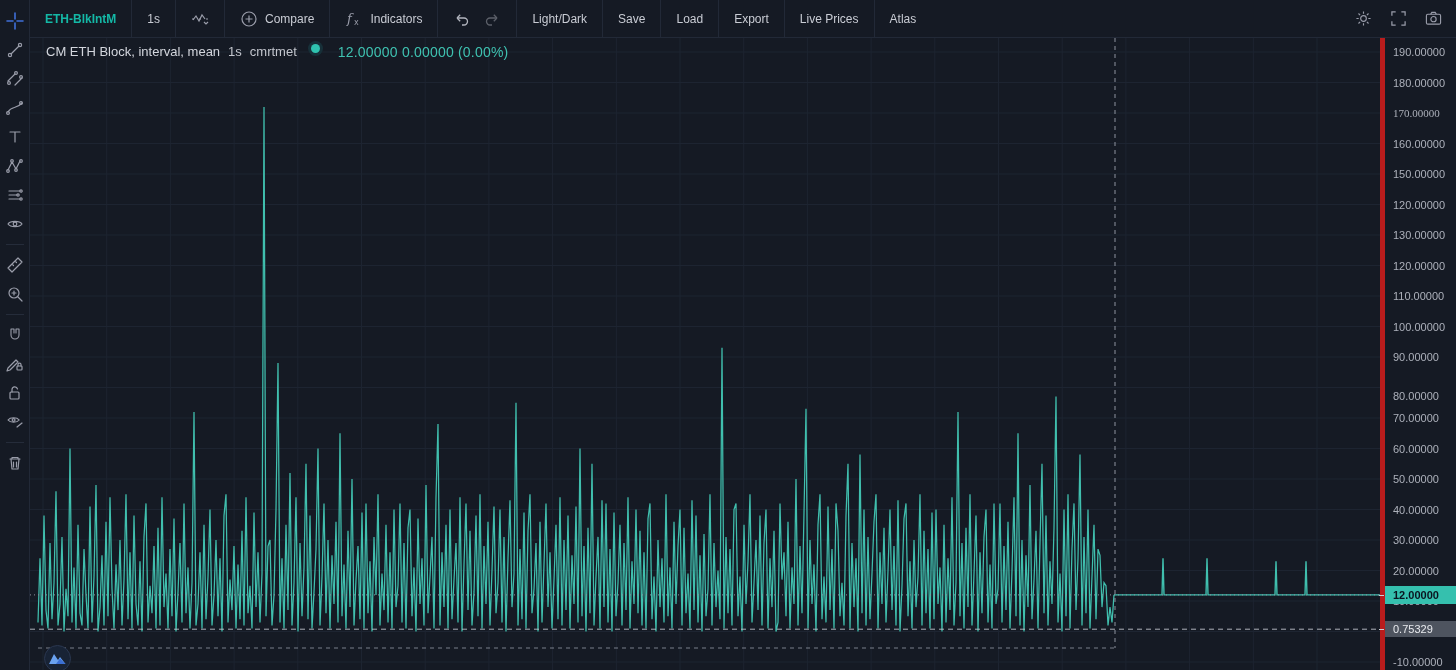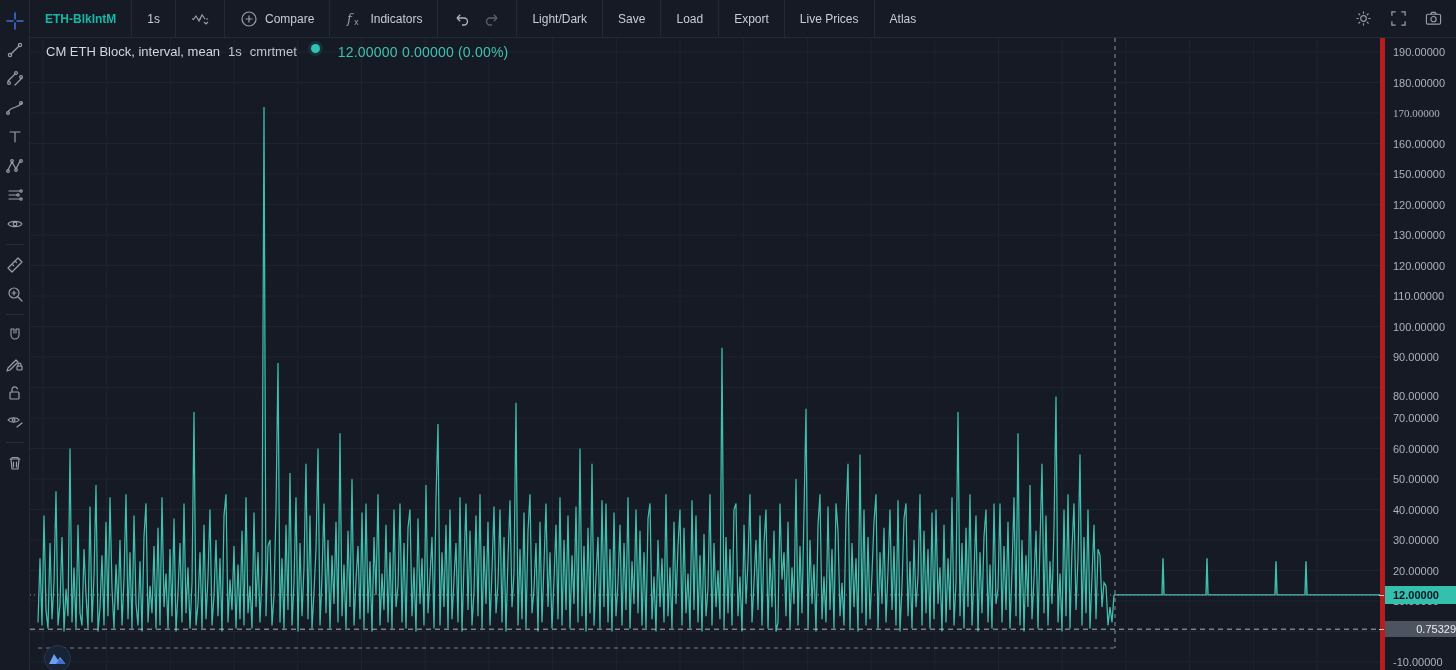--- a/index.html
+++ b/index.html
@@ -45,21 +45,21 @@
           background:#182335; border:1px solid #2a3750; display:flex; align-items:center; justify-content:center;
           z-index:6; cursor:pointer; }
 
   
   .axis { position:absolute; right:0; top:38px; bottom:0; width:76px; background:#151a24;
           border-left:5px solid #b91c1c; z-index:20; cursor:ns-resize; }
   .tick { position:absolute; left:8px; height:16px; line-height:16px; font-size:11px; color:#adb1bb; white-space:nowrap; }
   .plabel { position:absolute; left:0; right:0; height:18px; line-height:18px; font-size:11px;
             text-align:left; padding-left:8px; z-index:4; font-weight:bold; }
   .plabel.teal { background:#35c0ae; color:#0a131f; }
-  .plabel.gray { background:#4e545f; color:#e8eaee; height:16px; line-height:16px; font-weight:normal;text-align:right; }
+  .plabel.gray { background:#4e545f; color:#e8eaee; height:16px; line-height:16px; font-weight:normal; }
   .plabel .dash { position:absolute; left:-6px; top:50%; width:5px; height:1px; background:#cdd0d8; }
 </style>
 </head>
 <body>
 
 <div class="app">
 
   <div class="side">
     <span class="tool blue">
       <svg viewBox="0 0 18 18">

